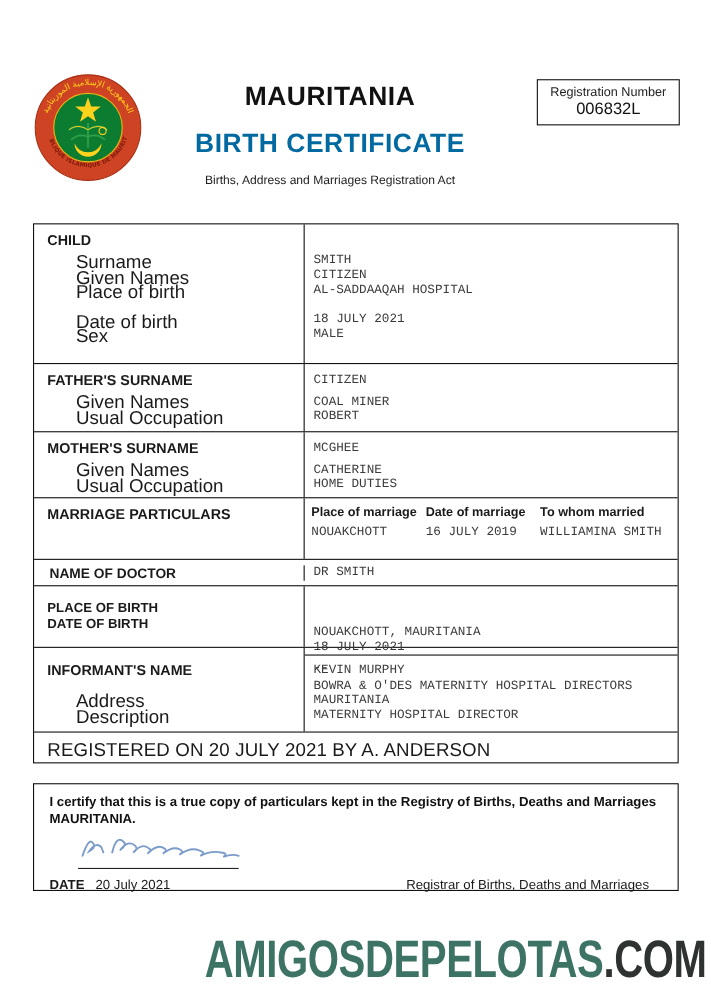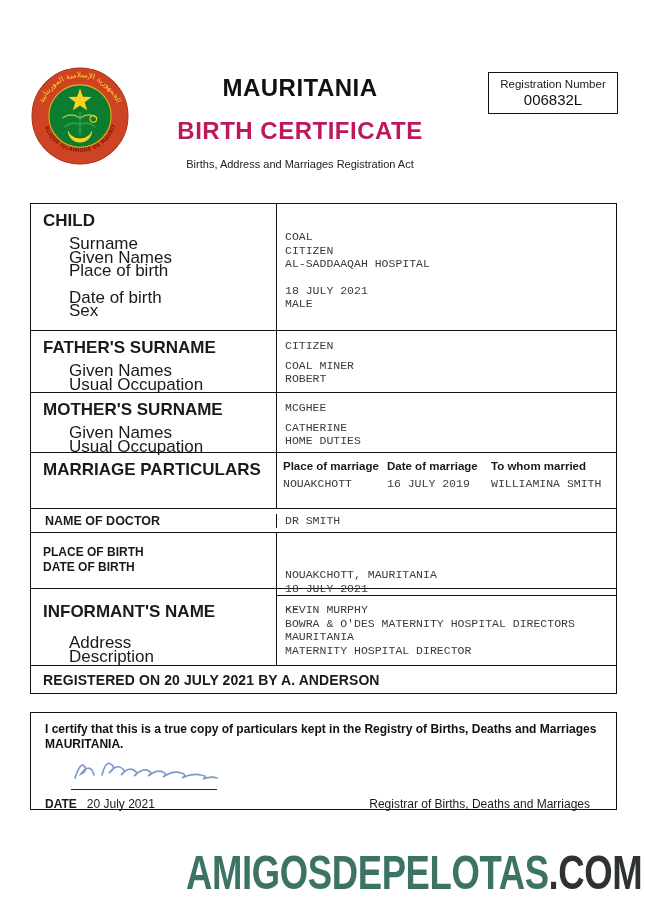--- a/index.html
+++ b/index.html
@@ -6,39 +6,39 @@
   html,body { background:#ffffff; }
   .page {
     position:relative; width:646px; height:916px; background:#ffffff;
     font-family:"Liberation Sans", sans-serif; color:#1a1a1a; overflow:hidden;
   }
 
   
   .seal { position:absolute; left:31px; top:67px; width:98px; height:98px; }
   .titles { position:absolute; left:90px; top:74px; width:420px; text-align:center; }
   .country-title { font-size:24px; font-weight:bold; letter-spacing:0.5px; color:#111; }
-  .doc-title { font-size:24px; font-weight:bold; letter-spacing:0.5px; color:#be185d; margin-top:15px; }
+  .doc-title { font-size:24px; font-weight:bold; letter-spacing:0.5px; color:#0369a1; margin-top:15px; }
   .subtitle { font-size:11px; color:#222; margin-top:13px; }
   .reg-box {
     position:absolute; left:488px; top:72px; width:130px; height:42px;
     border:1px solid #111; text-align:center; padding-top:5px;
   }
   .reg-label { font-size:11.5px; color:#222; }
   .reg-value { font-size:15px; color:#111; margin-top:1px; }
 
   
   .cert-table {
     position:absolute; left:30px; top:203px; width:587px;
     border:1.5px solid #111;
   }
   .t-row { display:flex; border-bottom:1px solid #111; }
   .t-row:last-child { border-bottom:none; }
   .cell-l { width:246px; border-right:1px solid #111; }
   .cell-r { flex:1; padding-left:8px; }
-  .sec-title { font-size:17px; font-weight:bold; padding-left:12px; }
+  .sec-title { font-size:13px; font-weight:bold; padding-left:12px; }
   .lbl { font-size:17px; line-height:13.5px; padding-left:38px; }
   .val { font-family:"Liberation Mono", monospace; font-size:11.5px; line-height:13.5px; color:#3b3b3b; white-space:pre; }
 
   .row-child { height:127px; }
   .row-child .sec-title { padding-top:7px; }
   .row-child .grp-a { margin-top:6px; }
   .row-child .grp-b { margin-top:13px; }
   .row-child .cell-r { padding-top:26px; }
   .row-child .vgrp-b { margin-top:13px; }
 
@@ -66,21 +66,21 @@
   .row-birth .cell-r { padding-left:0; display:flex; flex-direction:column;margin-top:32px; }
   .birth-top { height:32px; border-bottom:1px solid #111; padding:3px 0 0 8px; }
   .birth-bottom { flex:1; padding:5px 0 0 8px; }
 
   .row-informant { height:77px; }
   .row-informant .sec-title { padding-top:13px; }
   .row-informant .inf-lbls { margin-top:14px; }
   .row-informant .cell-r { padding-top:14px; }
 
   .row-registered { height:27px; }
-  .reg-row-text { font-size:14px; font-weight:bold; padding:6px 0 0 12px; letter-spacing:0.1px;text-align:center; }
+  .reg-row-text { font-size:17px; font-weight:normal; padding:6px 0 0 12px; letter-spacing:0.1px;text-align:center; }
 
   
   .certify-box {
     position:absolute; left:30px; top:712px; width:587px; height:98px;
     border:1.5px solid #111; padding:9px 14px 0 14px;
   }
   .certify-text { font-size:12px; font-weight:bold; line-height:15px; width:552px; color:#111; }
   .sig-wrap { position:relative; margin:2px 0 0 26px; width:150px; height:36px; }
   .sig-svg { position:absolute; left:0; top:0; }
   .sig-line { position:absolute; left:0; bottom:0; width:146px; border-bottom:1.5px solid #222; }
@@ -154,21 +154,21 @@
           <div class="lbl">Given Names</div>
           <div class="lbl">Place of  birth</div>
         </div>
         <div class="grp-b">
           <div class="lbl">Date of  birth</div>
           <div class="lbl">Sex</div>
         </div>
       </div>
       <div class="cell-r">
         <div class="vgrp-a">
-          <div class="val">COAL</div>
+          <div class="val">SMITH</div>
           <div class="val">CITIZEN</div>
           <div class="val">AL-SADDAAQAH HOSPITAL</div>
         </div>
         <div class="vgrp-b">
           <div class="val">18 JULY 2021</div>
           <div class="val">MALE</div>
         </div>
       </div>
     </div>
 

